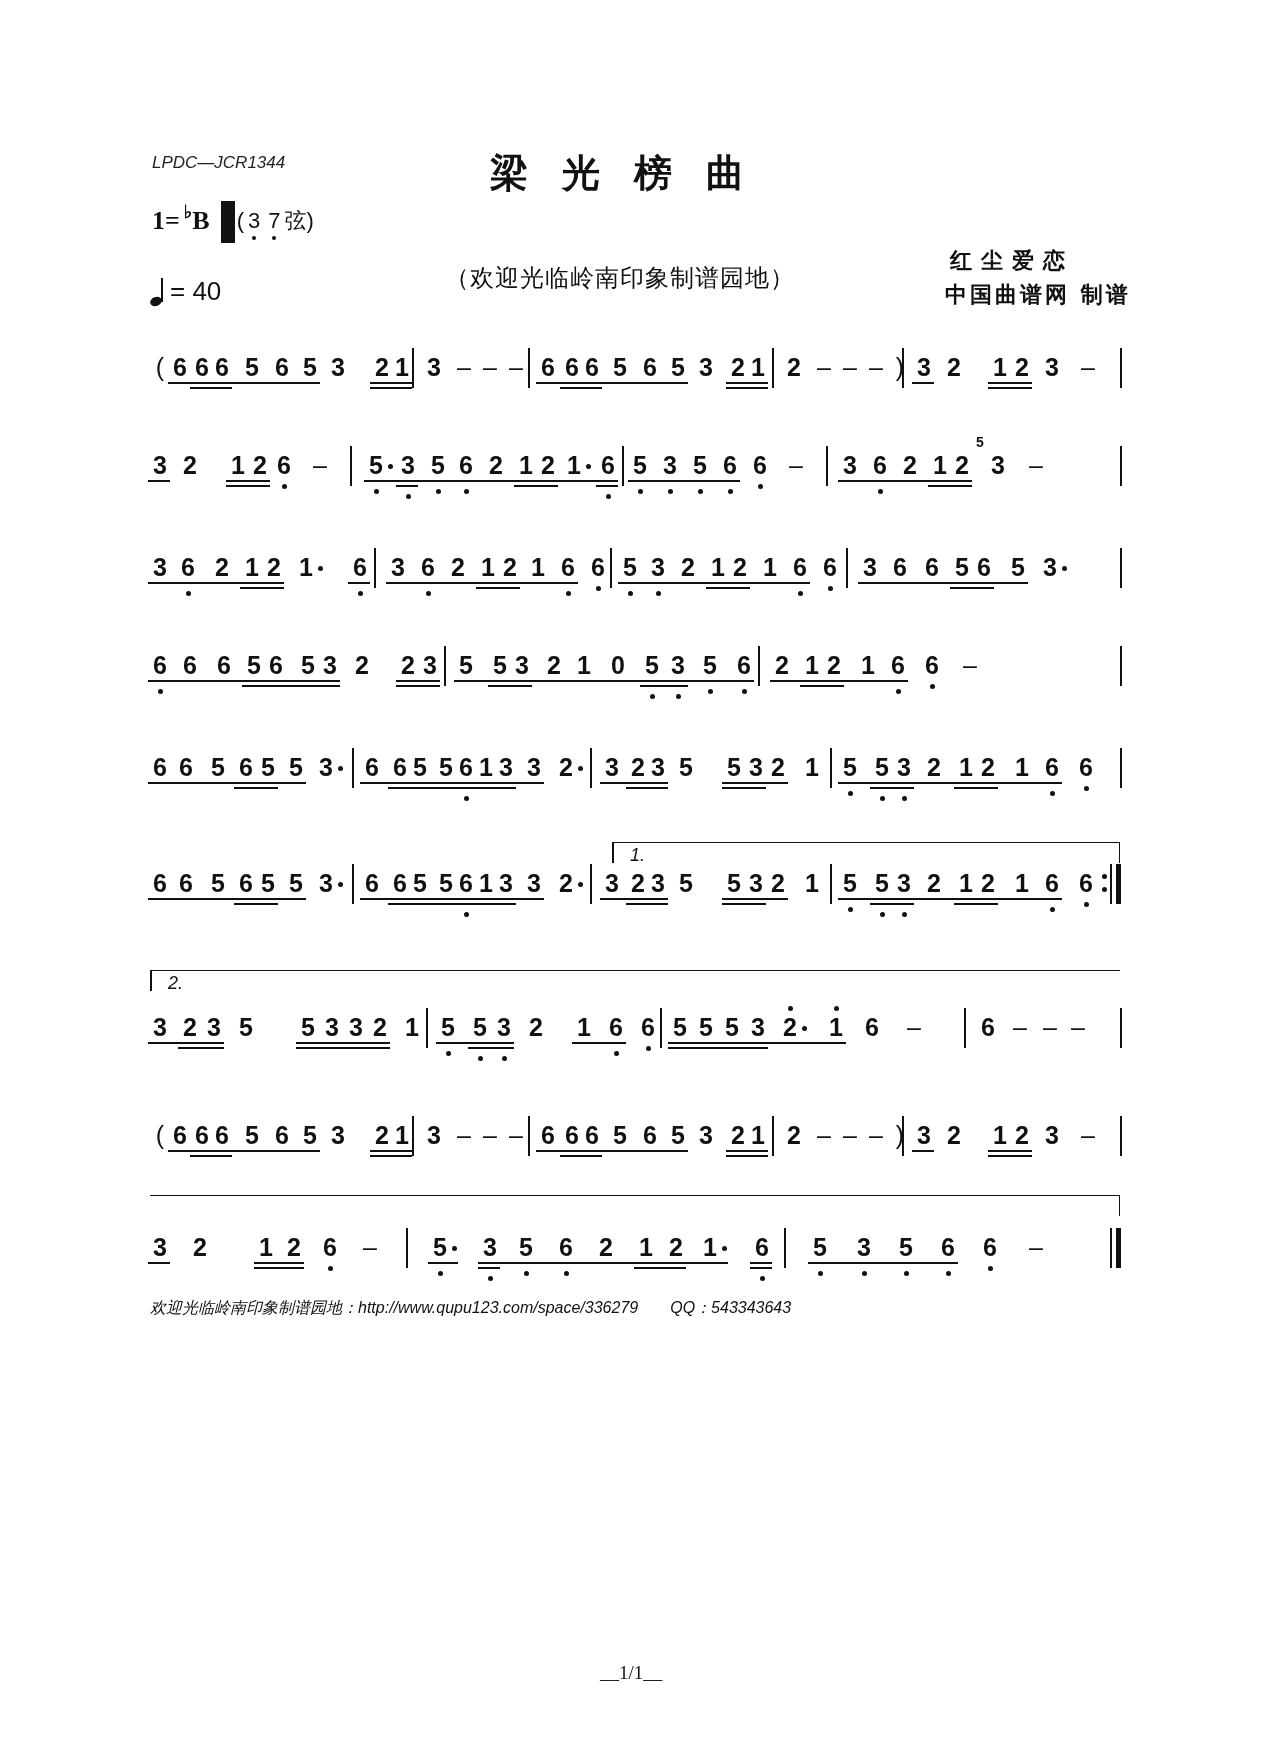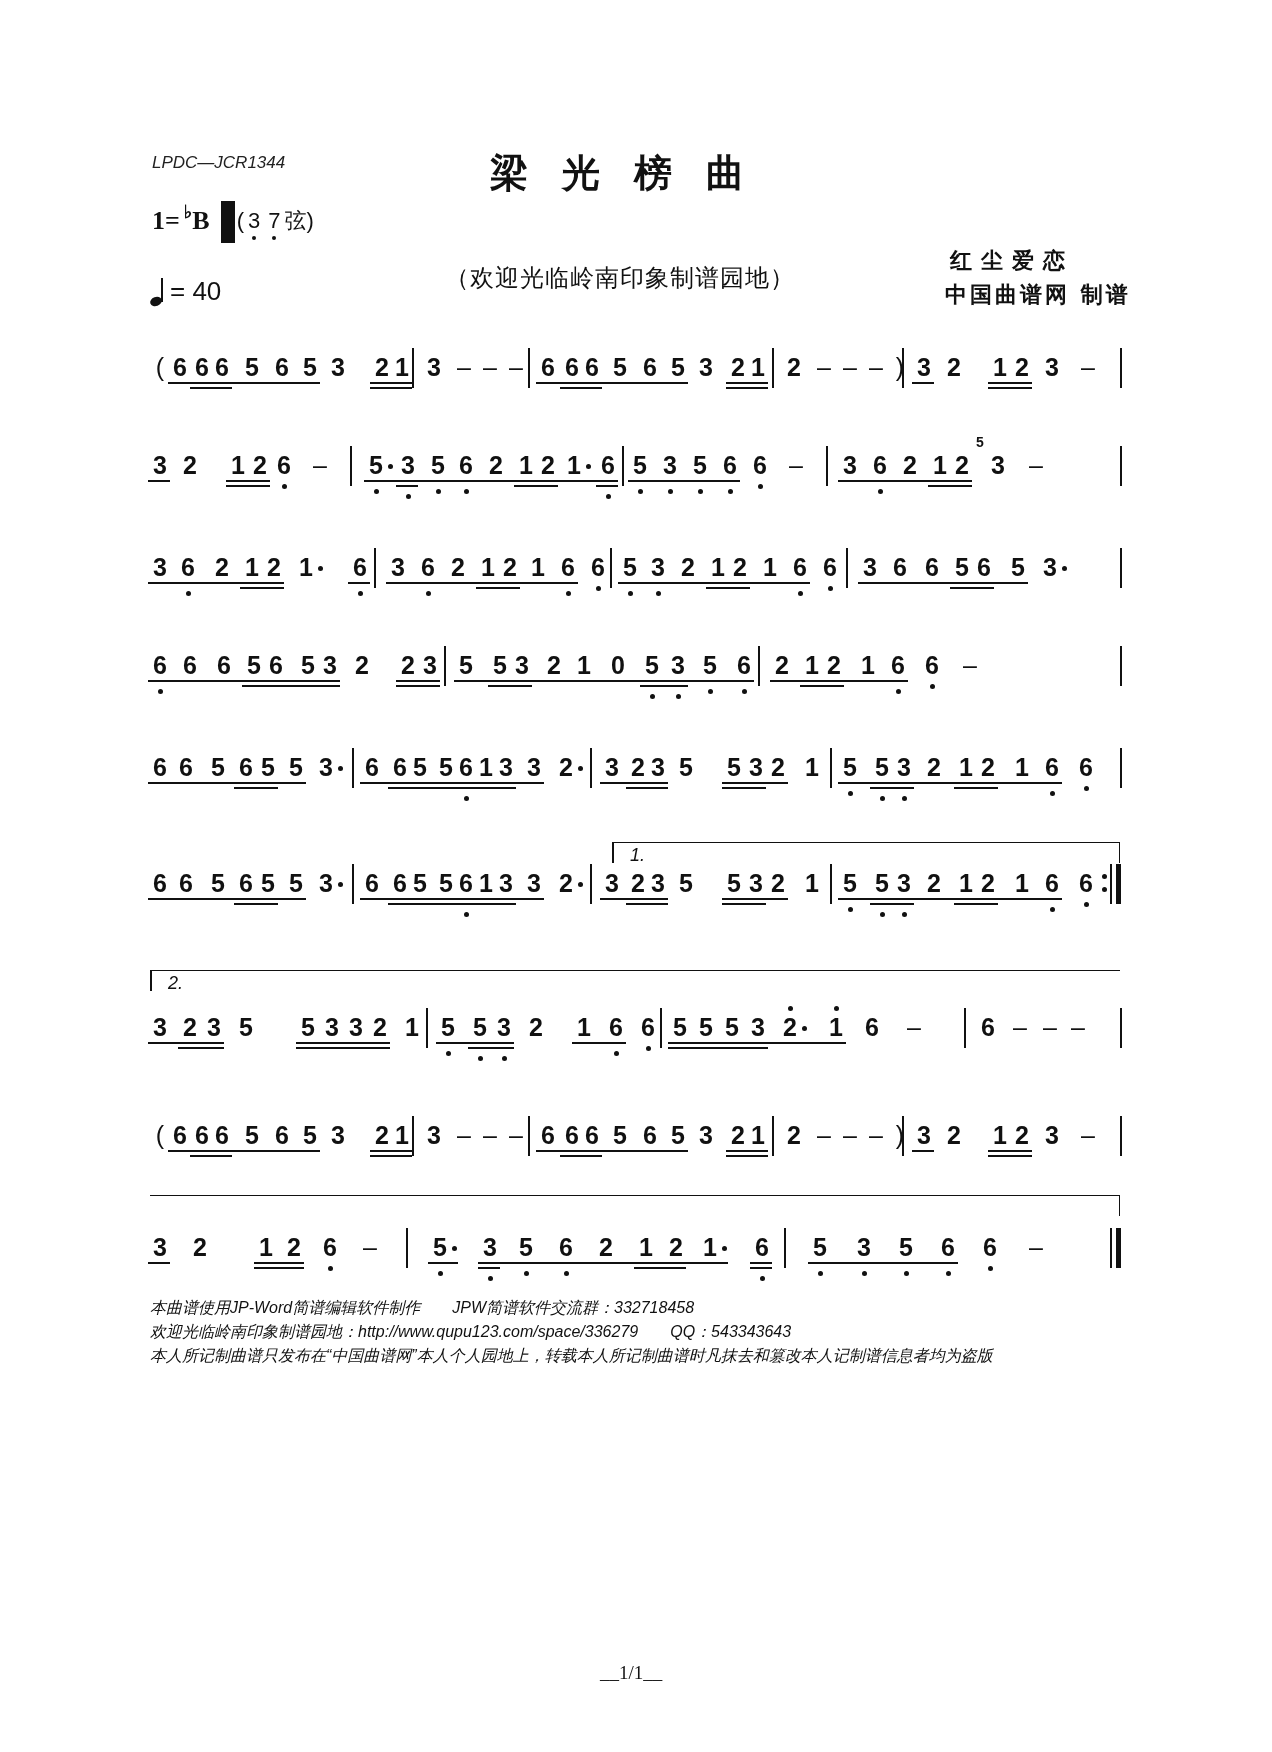--- a/index.html
+++ b/index.html
@@ -503,17 +503,15 @@
     <div class="volta" style="left: 150px; top: 970px; width: 970px;">
       <span class="vl"></span>
       <span class="vlabel">2.</span>
     </div>
     <div class="volta" style="left: 150px; top: 1195px; width: 970px;">
       <span class="vr"></span>
     </div>
   </div>
 
 <div class="footer">
-  <div>本曲谱使用JP-Word简谱编辑软件制作　　JPW简谱软件交流群：332718458</div>
   <div>欢迎光临岭南印象制谱园地：http://www.qupu123.com/space/336279　　QQ：543343643</div>
-  <div>本人所记制曲谱只发布在“中国曲谱网”本人个人园地上，转载本人所记制曲谱时凡抹去和篡改本人记制谱信息者均为盗版</div>
 </div>
 <div class="pagenum">__1/1__</div>
 
 </body></html>

